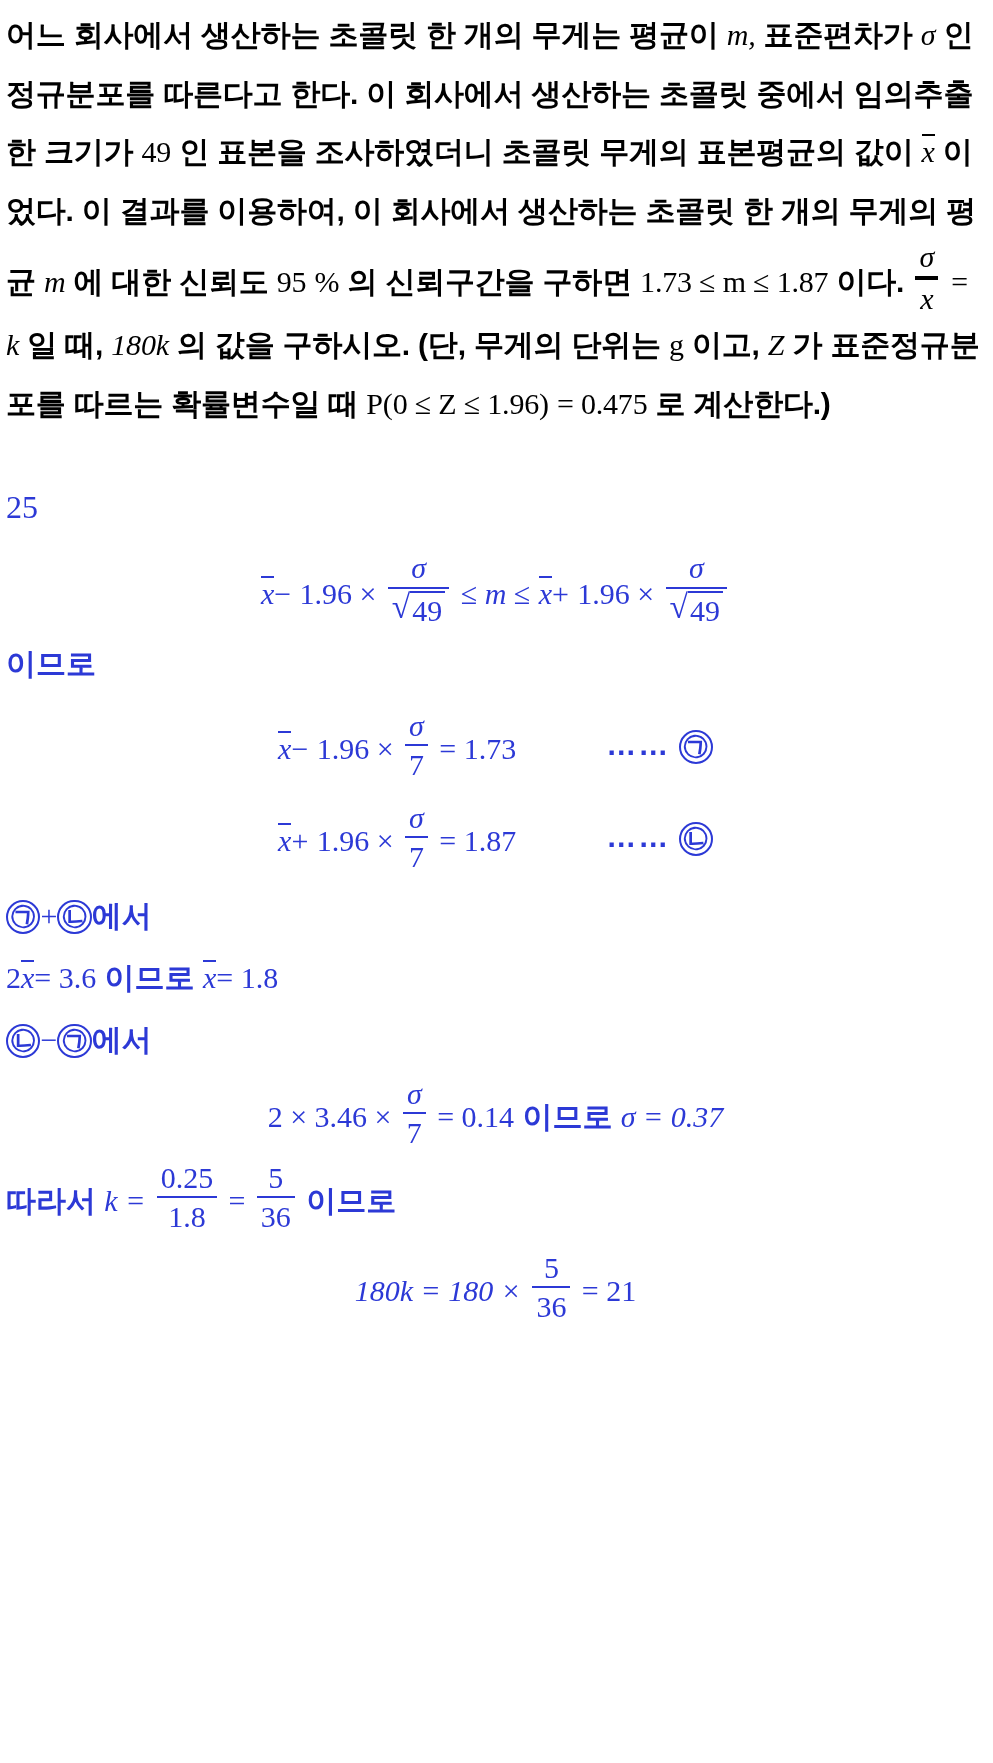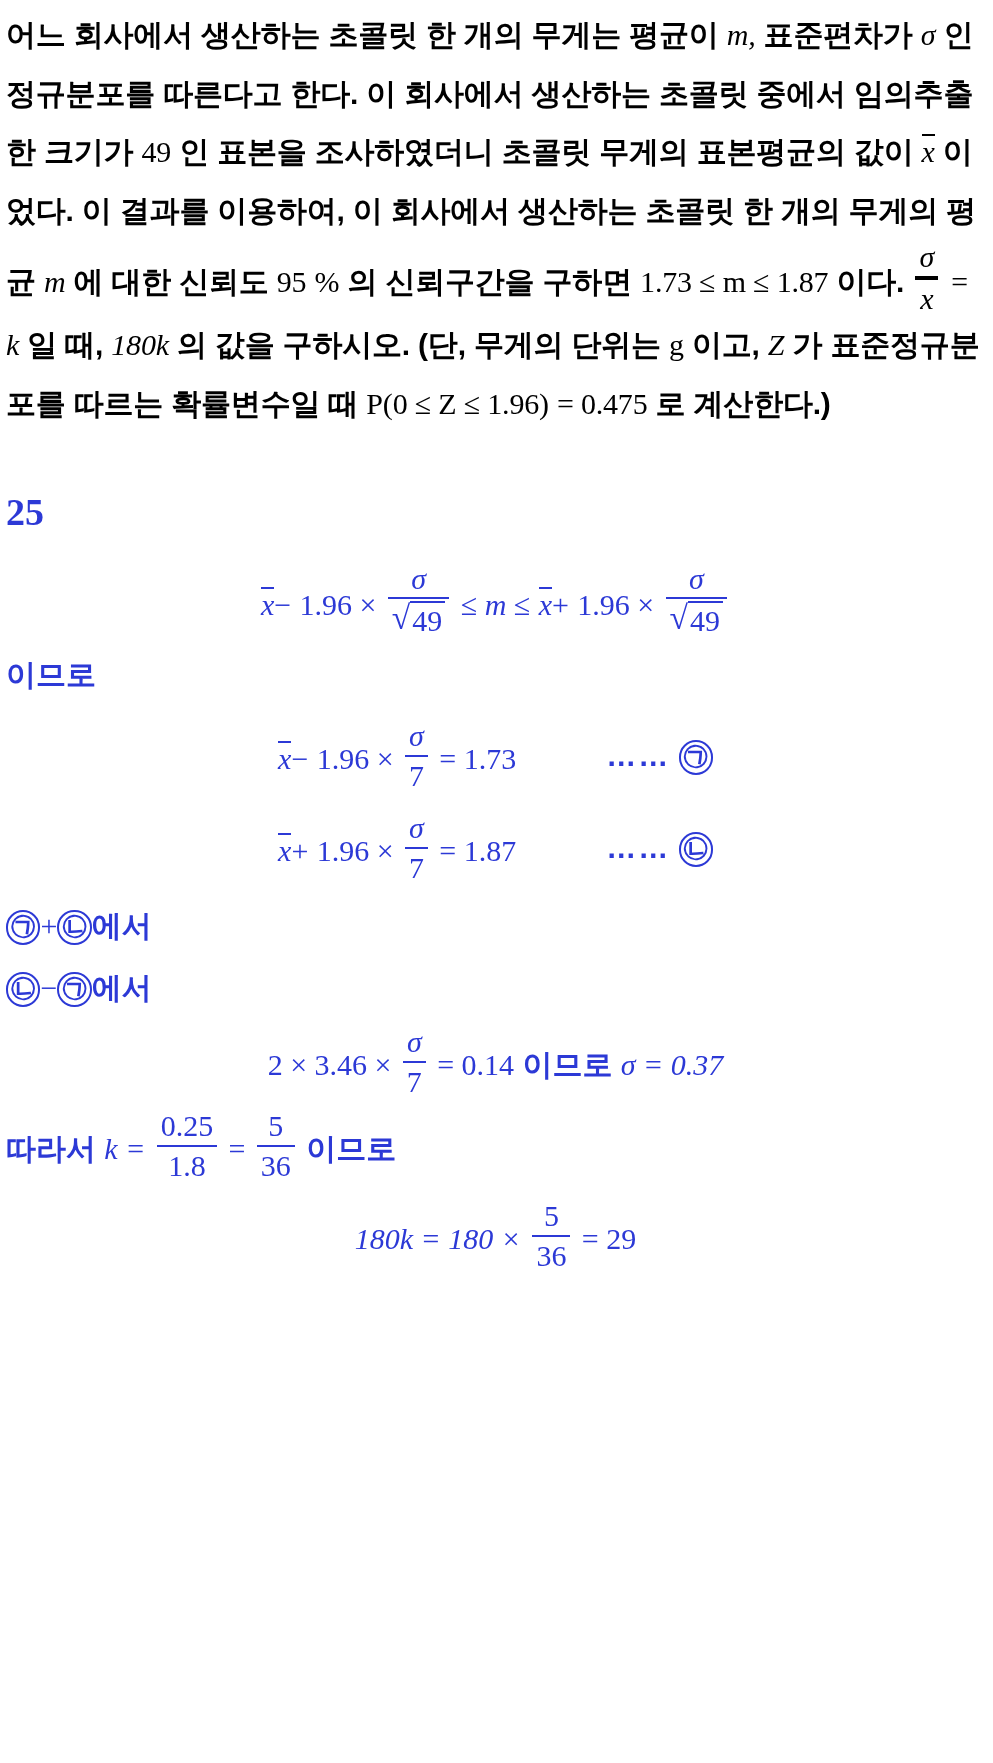--- a/index.html
+++ b/index.html
@@ -106,22 +106,22 @@
     font-weight: 700;
     line-height: 1.75;
     padding: 0 8px 0 6px;
     margin-top: 46px;
   }
   .solution .mi, .solution .mn, .solution .mo, .solution .mup {
     font-weight: 400;
   }
   .ansnum {
     font-family: "Liberation Serif", serif;
-    font-weight: 700;
-    font-size: 38px;
+    font-weight: 400;
+    font-size: 32px;
     margin-bottom: 10px;
   }
   .line { margin: 0; }
   .center-line {
     text-align: center;
     margin: 16px 0 10px 0;
   }
   .eq-row {
     display: flex;
     align-items: center;
@@ -232,20 +232,25 @@
       <span class="eq-tag">
         <span class="dots">……</span>
         <span class="circ">㉡</span>
       </span>
     </div>
 
     <div class="line tight">
       <span class="circ">㉠</span><span class="mo">+</span><span class="circ">㉡</span><span>에서</span>
     </div>
 
+    <div class="line tight">
+      <span class="mn">2</span><span class="mi ovl">x</span><span class="mn">= 3.6</span>
+      <span>이므로</span>
+      <span class="mi ovl">x</span><span class="mn">= 1.8</span>
+    </div>
 
     <div class="line tight">
       <span class="circ">㉡</span><span class="mo">−</span><span class="circ">㉠</span><span>에서</span>
     </div>
 
     <div class="center-line">
       <span class="mn">2 × 3.46 ×</span>
       <span class="frac">
         <span class="num mi">σ</span>
         <span class="den mn">7</span>
@@ -269,17 +274,17 @@
       </span>
       <span>이므로</span>
     </div>
 
     <div class="center-line">
       <span class="mi">180k = 180 ×</span>
       <span class="frac">
         <span class="num mn">5</span>
         <span class="den mn">36</span>
       </span>
-      <span class="mn">= 29</span>
+      <span class="mn">= 21</span>
     </div>
 
   </div>
 </div>
 
 </body></html>

